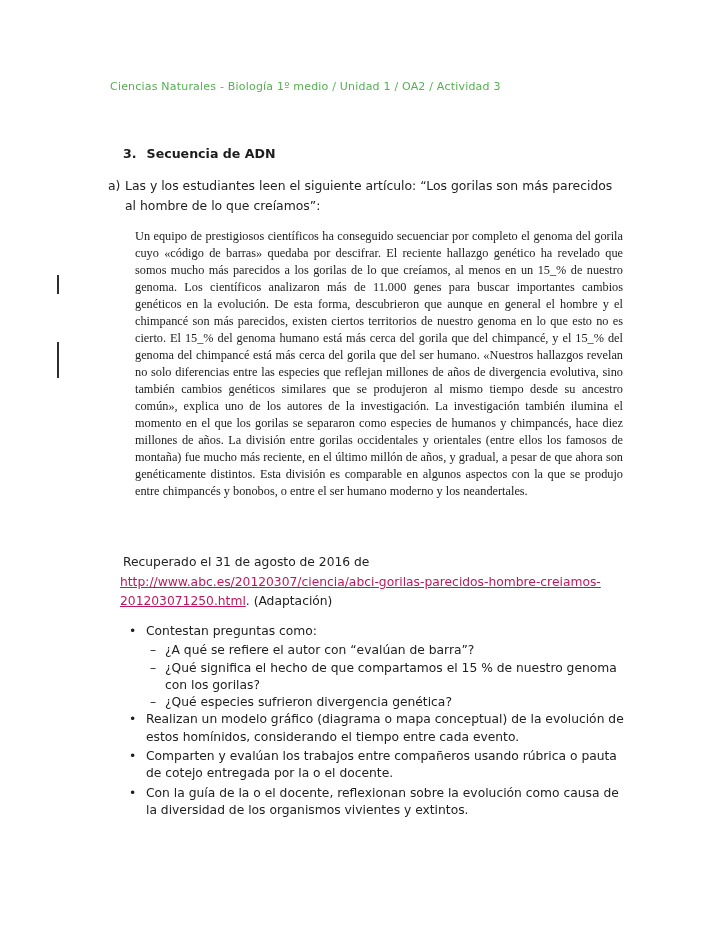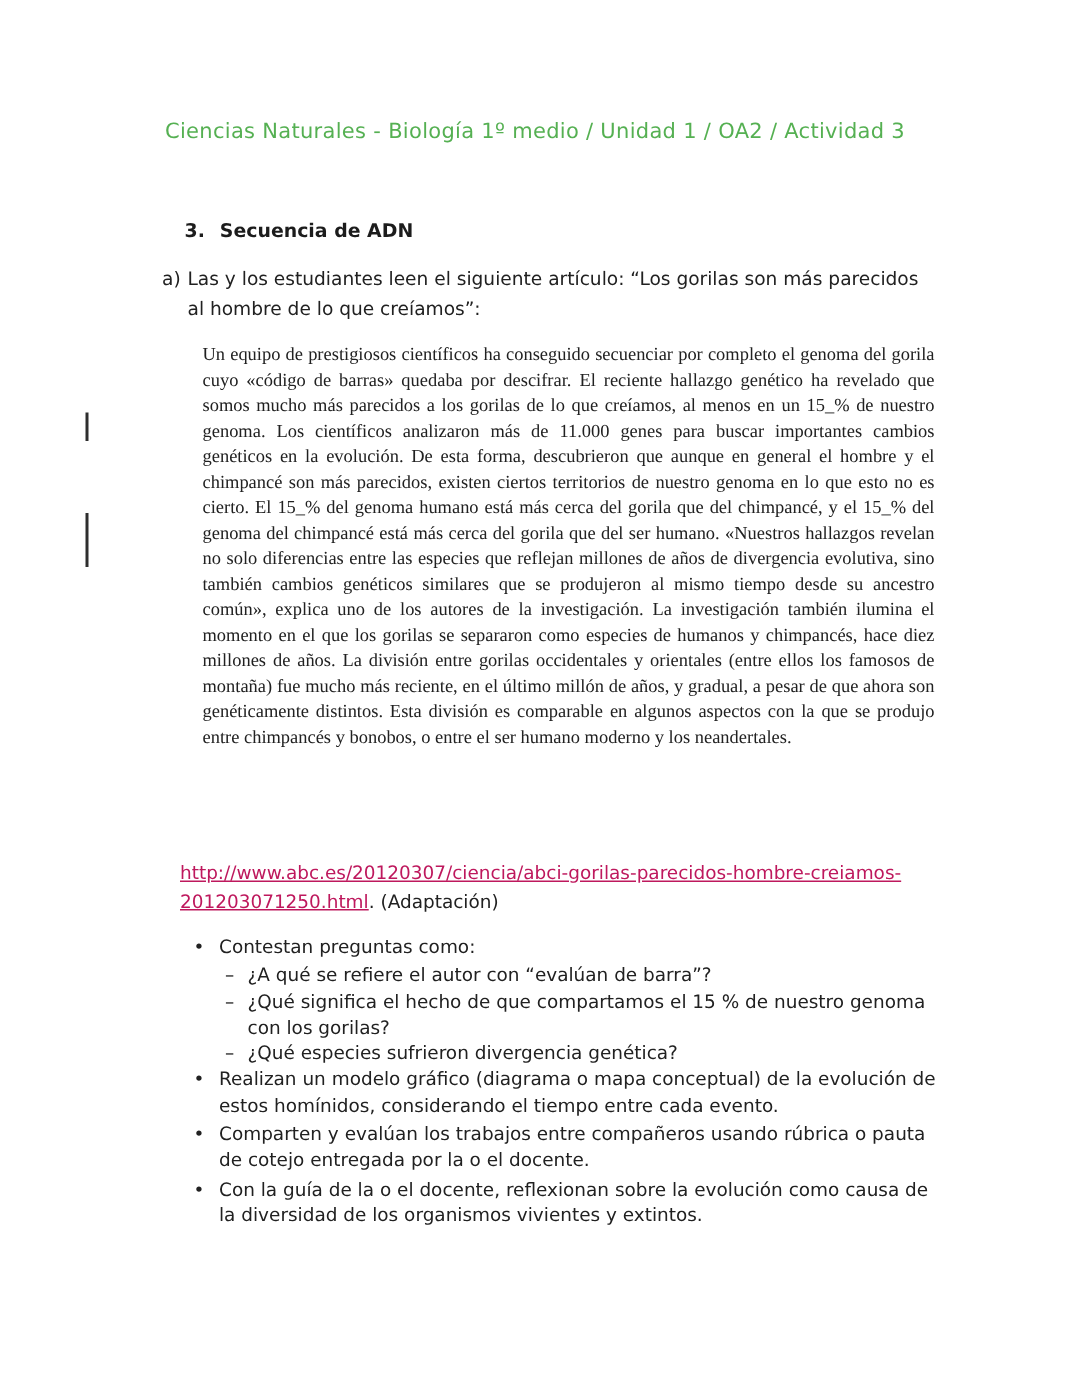--- a/index.html
+++ b/index.html
@@ -6,21 +6,21 @@
   body {
     width: 720px; height: 932px;
     background: #ffffff;
     font-family: "DejaVu Sans", "Liberation Sans", sans-serif;
     color: #212121;
     position: relative;
     overflow: hidden;
   }
   .breadcrumb {
     position: absolute; left: 110px; top: 80px;
-    font-size: 14px; color: #55b052; white-space: nowrap;
+    font-size: 11px; color: #55b052; white-space: nowrap;
     letter-spacing: 0.2px;
   }
   .section-title {
     position: absolute; left: 123px; top: 146px;
     font-size: 12.6px; font-weight: bold; color: #1c1c1c;
     display: flex;
   }
   .section-title .num { margin-right: 10px; }
   .item-a {
     position: absolute; left: 108px; top: 176px; width: 516px;
@@ -72,21 +72,21 @@
   <span class="label">a)</span>
   <div class="text">Las y los estudiantes leen el siguiente artículo: “Los gorilas son más parecidos al hombre de lo que creíamos”:</div>
 </div>
 
 <div class="article">Un equipo de prestigiosos científicos ha conseguido secuenciar por completo el genoma del gorila cuyo «código de barras» quedaba por descifrar. El reciente hallazgo genético ha revelado que somos mucho más parecidos a los gorilas de lo que creíamos, al menos en un 15_% de nuestro genoma. Los científicos analizaron más de 11.000 genes para buscar importantes cambios genéticos en la evolución. De esta forma, descubrieron que aunque en general el hombre y el chimpancé son más parecidos, existen ciertos territorios de nuestro genoma en lo que esto no es cierto. El 15_% del genoma humano está más cerca del gorila que del chimpancé, y el 15_% del genoma del chimpancé está más cerca del gorila que del ser humano. «Nuestros hallazgos revelan no solo diferencias entre las especies que reflejan millones de años de divergencia evolutiva, sino también cambios genéticos similares que se produjeron al mismo tiempo desde su ancestro común», explica uno de los autores de la investigación. La investigación también ilumina el momento en el que los gorilas se separaron como especies de humanos y chimpancés, hace diez millones de años. La división entre gorilas occidentales y orientales (entre ellos los famosos de montaña) fue mucho más reciente, en el último millón de años, y gradual, a pesar de que ahora son genéticamente distintos. Esta división es comparable en algunos aspectos con la que se produjo entre chimpancés y bonobos, o entre el ser humano moderno y los neandertales.</div>
 
 <div class="change-bar one"></div>
 <div class="change-bar two"></div>
 
 <div class="source">
-  <br>
+  <span class="prefix">Recuperado el 31 de agosto de 2016 de</span><br>
   <a href="#">http://www.abc.es/20120307/ciencia/abci-gorilas-parecidos-hombre-creiamos-201203071250.html</a><span>. (Adaptación)</span>
 </div>
 
 <div class="bullets">
   <div class="b-row">
     <span class="bm">•</span>
     <span class="bt">Contestan preguntas como:</span>
   </div>
   <div class="b-row sub">
     <span class="bm">–</span>

